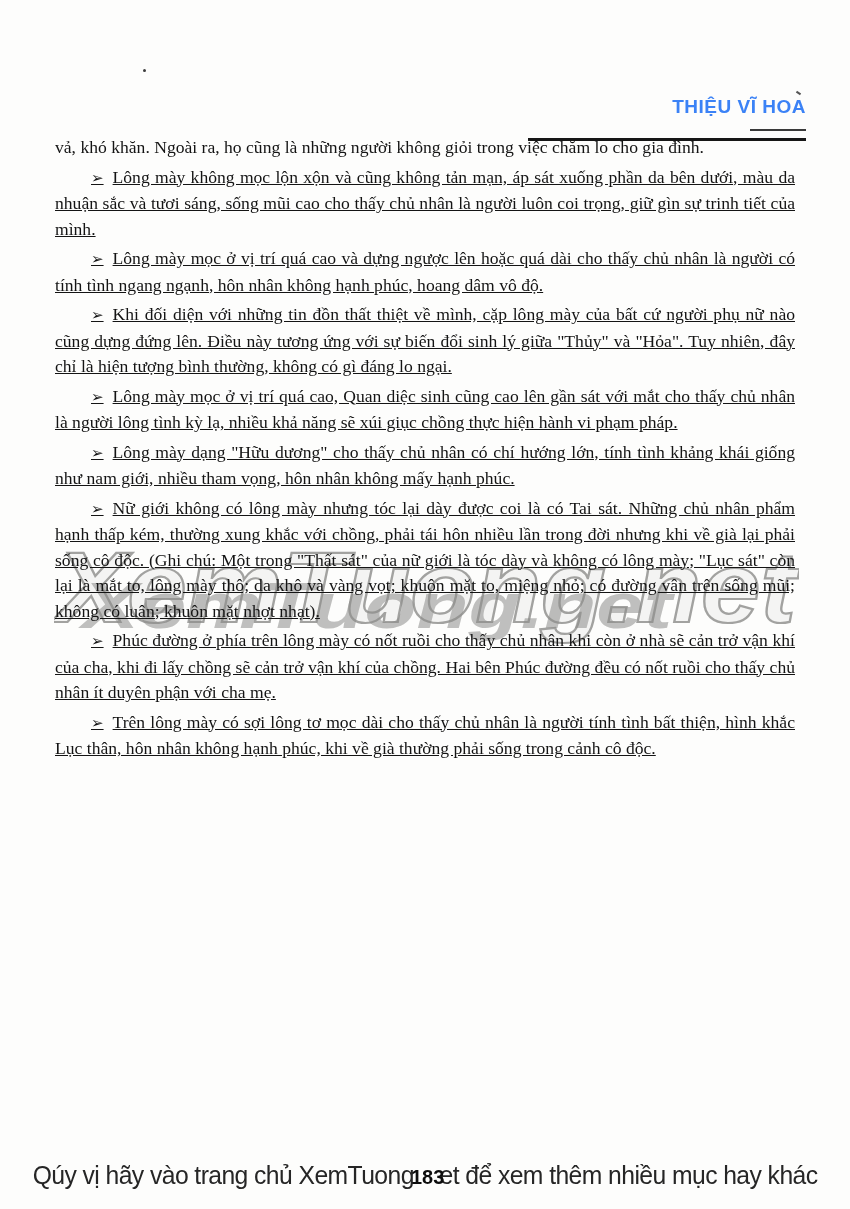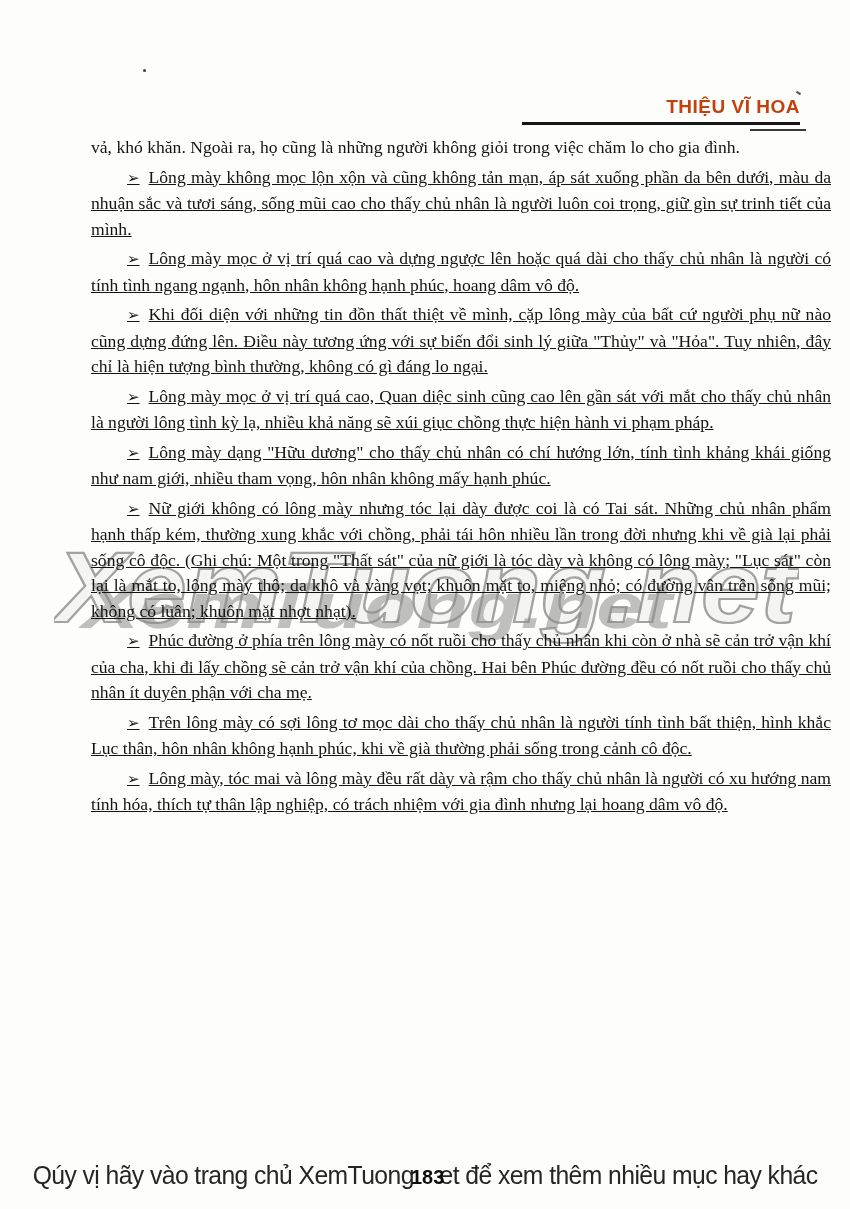--- a/index.html
+++ b/index.html
@@ -7,39 +7,38 @@
     position:relative;
     width:850px;height:1209px;
     margin:0 auto;
     background:#fdfdfc;
     overflow:hidden;
     font-family:"Liberation Serif","DejaVu Serif",serif;
     color:#141414;
   }
   
   .header{
-    position:absolute;top:96px;right:50px;width:278px;
+    position:absolute;top:96px;right:44px;width:278px;
     text-align:right;
     font-family:"Liberation Sans","DejaVu Sans",sans-serif;
     font-weight:bold;font-size:19px;letter-spacing:.5px;
-    color:#c2410c;
-    padding-bottom:4px;
+    color:#3b82f6;
+    padding-bottom:20px;
     border-bottom:3px solid #161616;
   }
   .header-underline2{
     position:absolute;top:129px;right:44px;width:56px;height:2px;
     background:#3a3a3a;
   }
   
   .body-text{
     position:absolute;top:135px;left:55px;width:740px;
     font-size:17.6px;line-height:25.5px;
     text-align:justify;
     z-index:2;
-    margin-left:36px;
   }
   .body-text p{margin:0 0 4px 0;}
   .body-text p.bullet{text-indent:36px;text-decoration:underline;}
   .bl{margin-right:9px;font-size:15px;}
   
   .watermark{
     position:absolute;top:528px;left:54px;width:745px;height:120px;
     z-index:1;pointer-events:none;font-style:italic;
   }
   .watermark svg{position:absolute;top:0;left:0;}
@@ -95,20 +94,19 @@
 
     <p class="bullet"><span class="bl">➢</span><span>Nữ giới không có lông mày nhưng tóc lại dày được coi là có Tai sát. Những chủ nhân phẩm hạnh thấp kém, thường xung khắc với chồng, phải tái hôn nhiều lần trong đời nhưng khi về già lại phải sống cô độc. (Ghi chú: Một trong "Thất sát" của nữ giới là tóc dày và không có lông mày; "Lục sát" còn lại là mắt to, lông mày thô; da khô và vàng vọt; khuôn mặt to, miệng nhỏ; có đường vân trên sống mũi; không có luân; khuôn mặt nhợt nhạt).</span></p>
 
 
 
     <p class="bullet"><span class="bl">➢</span><span>Phúc đường ở phía trên lông mày có nốt ruồi cho thấy chủ nhân khi còn ở nhà sẽ cản trở vận khí của cha, khi đi lấy chồng sẽ cản trở vận khí của chồng. Hai bên Phúc đường đều có nốt ruồi cho thấy chủ nhân ít duyên phận với cha mẹ.</span></p>
 
     <p class="bullet"><span class="bl">➢</span><span>Trên lông mày có sợi lông tơ mọc dài cho thấy chủ nhân là người tính tình bất thiện, hình khắc Lục thân, hôn nhân không hạnh phúc, khi về già thường phải sống trong cảnh cô độc.</span></p>
 
 
-    <p class="bullet"><span class="bl">➢</span><span>Lông mày, tóc mai và lông mày đều rất dày và rậm cho thấy chủ nhân là người có xu hướng nam tính hóa, thích tự thân lập nghiệp, có trách nhiệm với gia đình nhưng lại hoang dâm vô độ.</span></p>
   </div>
 
   <div class="footer">
     <span class="footer-inner"><span>Qúy vị hãy vào trang chủ XemTuong</span><span class="page-number">183</span><span>et để xem thêm nhiều mục hay khác</span></span>
   </div>
 
 </div>
 
 </body></html>

